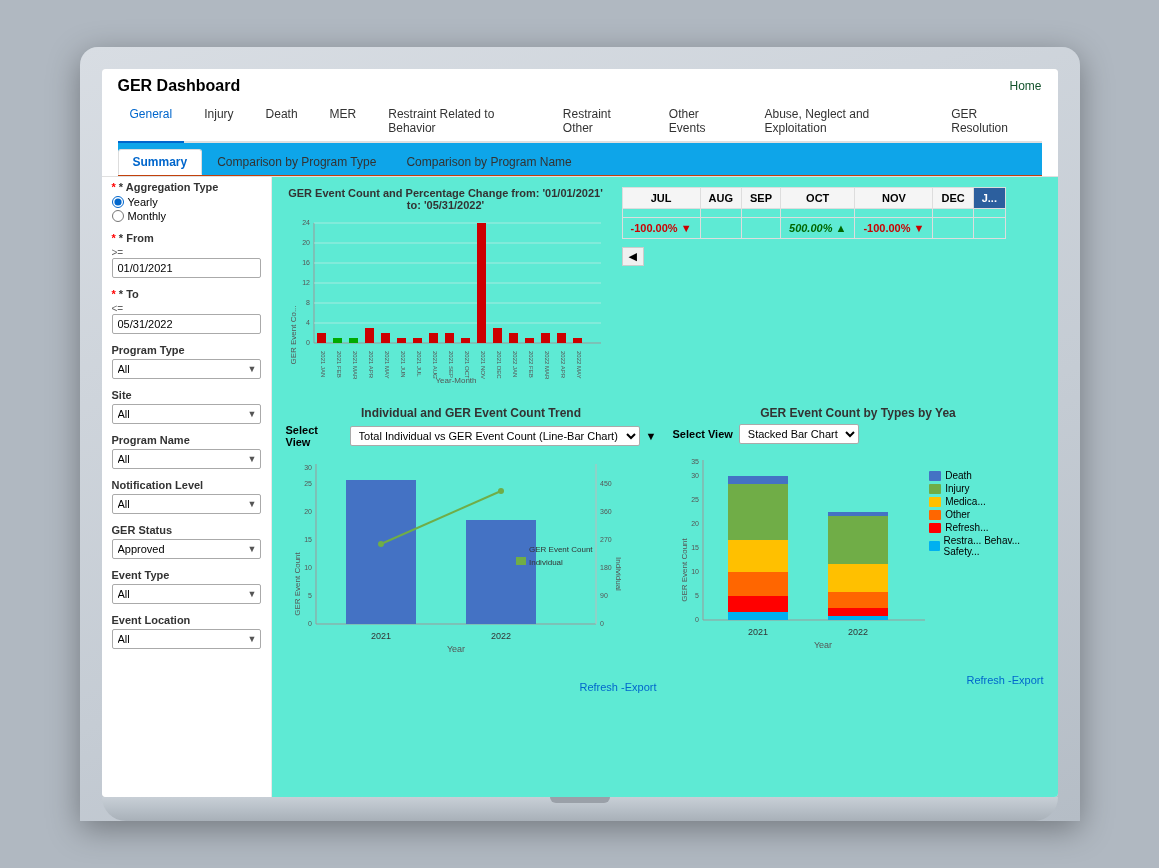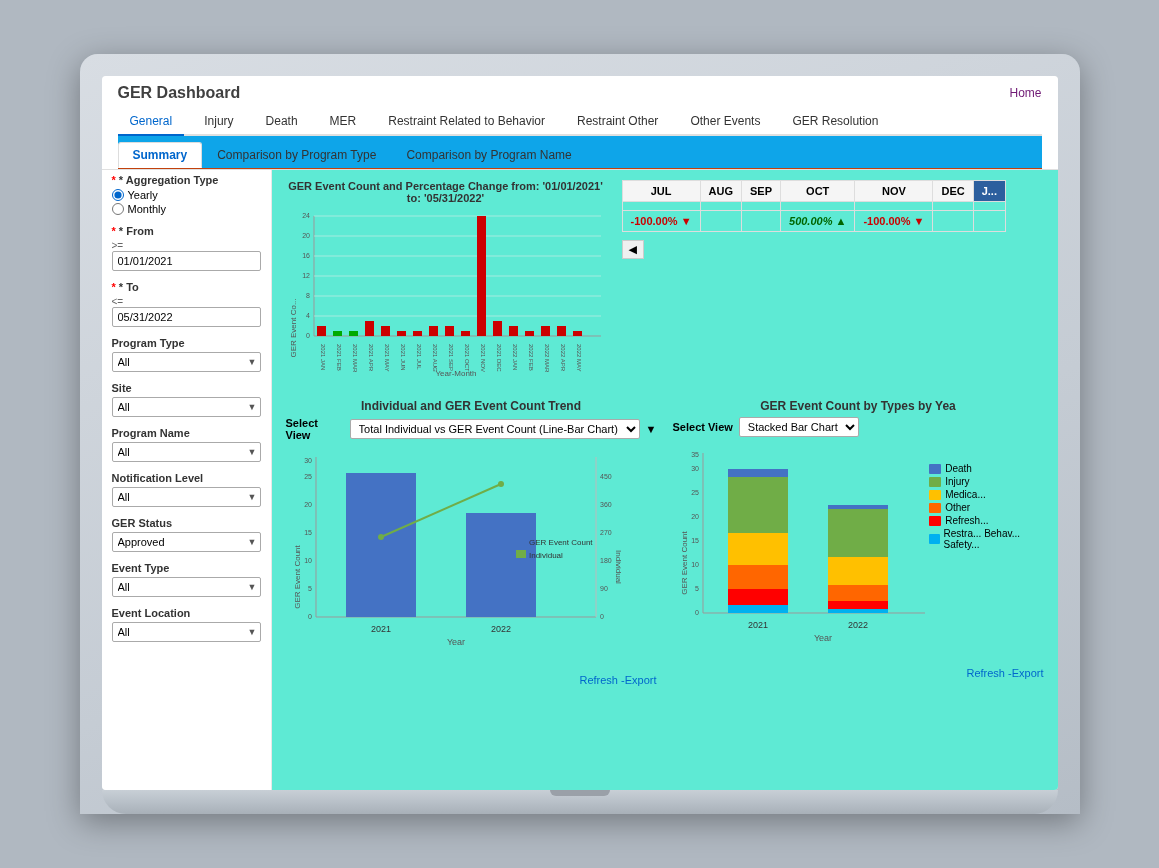--- a/index.html
+++ b/index.html
@@ -36,24 +36,24 @@
     }
     .app-header {
       display: flex;
       justify-content: space-between;
       align-items: center;
       padding-bottom: 6px;
     }
     .app-title {
       font-size: 16px;
       font-weight: bold;
-      color: #404040;
+      color: #000000;
     }
     .home-link {
-      color: #701a75;
+      color: #14532d;
       font-size: 12px;
     }
     .main-nav {
       display: flex;
       gap: 8px;
       border-bottom: 2px solid #e0e0e0;
     }
     .nav-item {
       padding: 6px 12px;
       font-size: 12px;
@@ -309,20 +309,21 @@
         <span class="home-link">Home</span>
       </div>
       <nav class="main-nav">
         <span class="nav-item active">General</span>
         <span class="nav-item">Injury</span>
         <span class="nav-item">Death</span>
         <span class="nav-item">MER</span>
         <span class="nav-item">Restraint Related to Behavior</span>
         <span class="nav-item">Restraint Other</span>
         <span class="nav-item">Other Events</span>
+        <span class="nav-item">Abuse, Neglect and Exploitation</span>
         <span class="nav-item">GER Resolution</span>
       </nav>
       <div class="sub-nav">
         <span class="sub-nav-item active">Summary</span>
         <span class="sub-nav-item">Comparison by Program Type</span>
         <span class="sub-nav-item">Comparison by Program Name</span>
       </div>
     </div>
 
     <div class="content-area">

